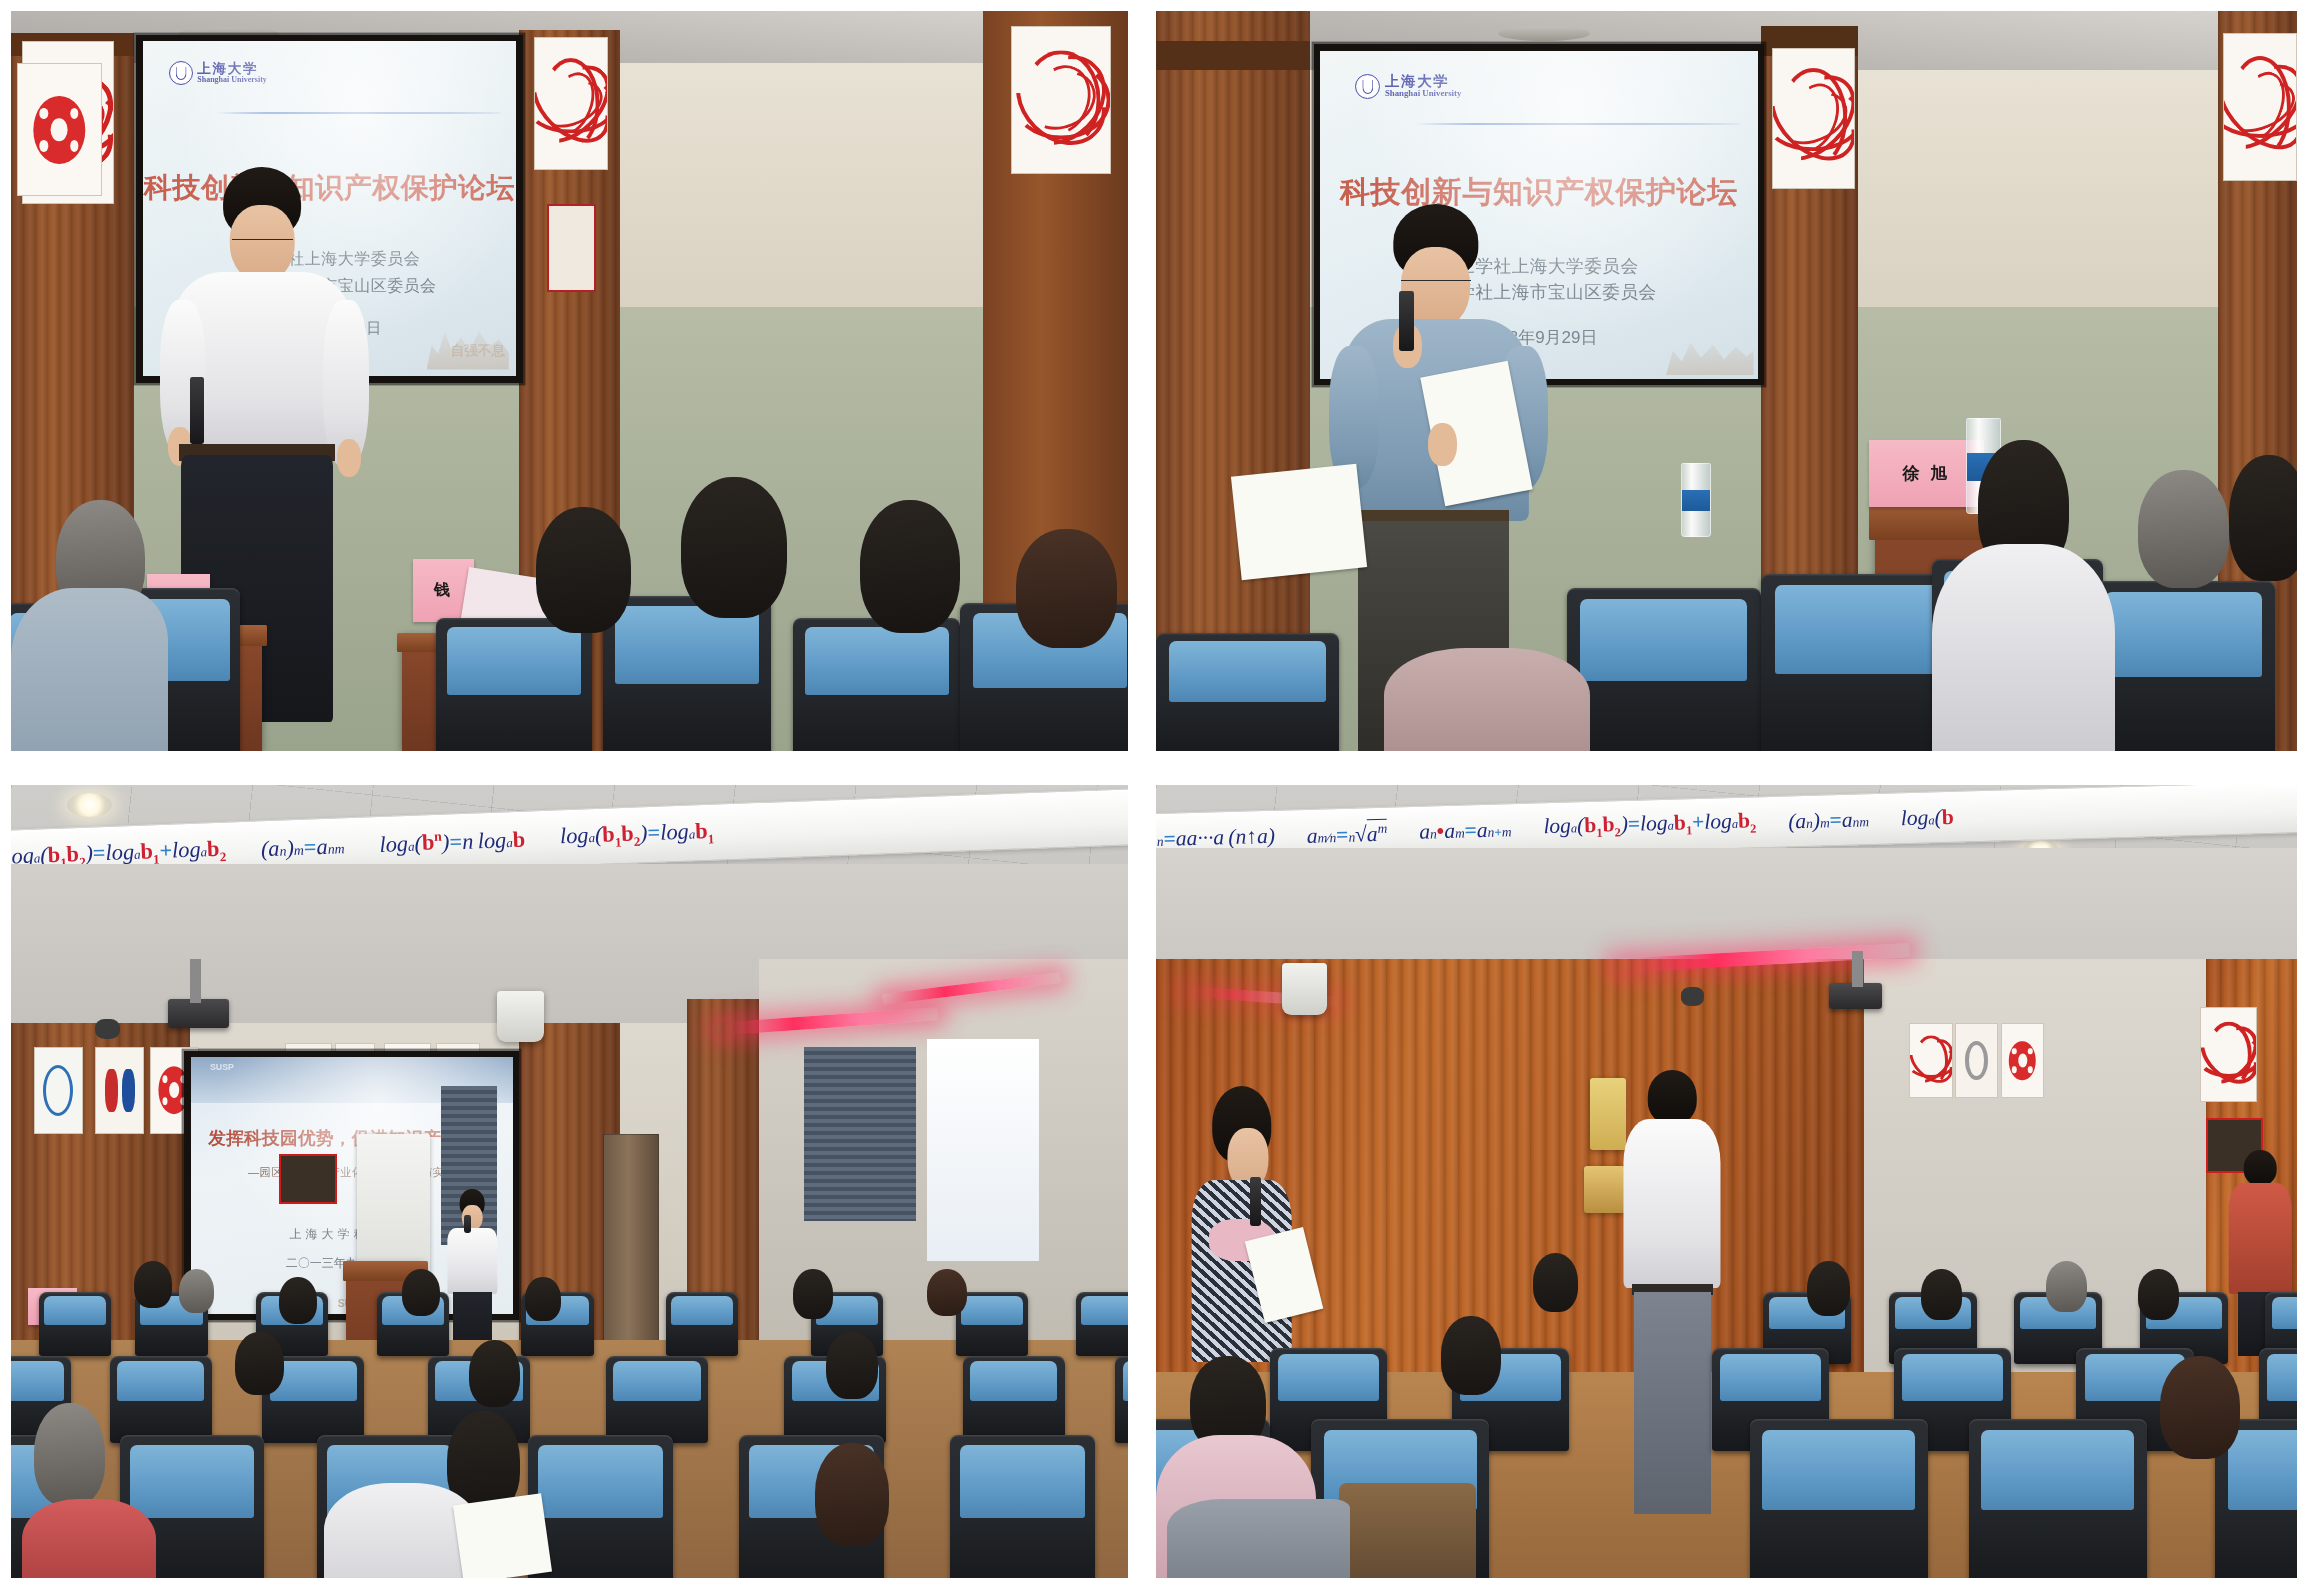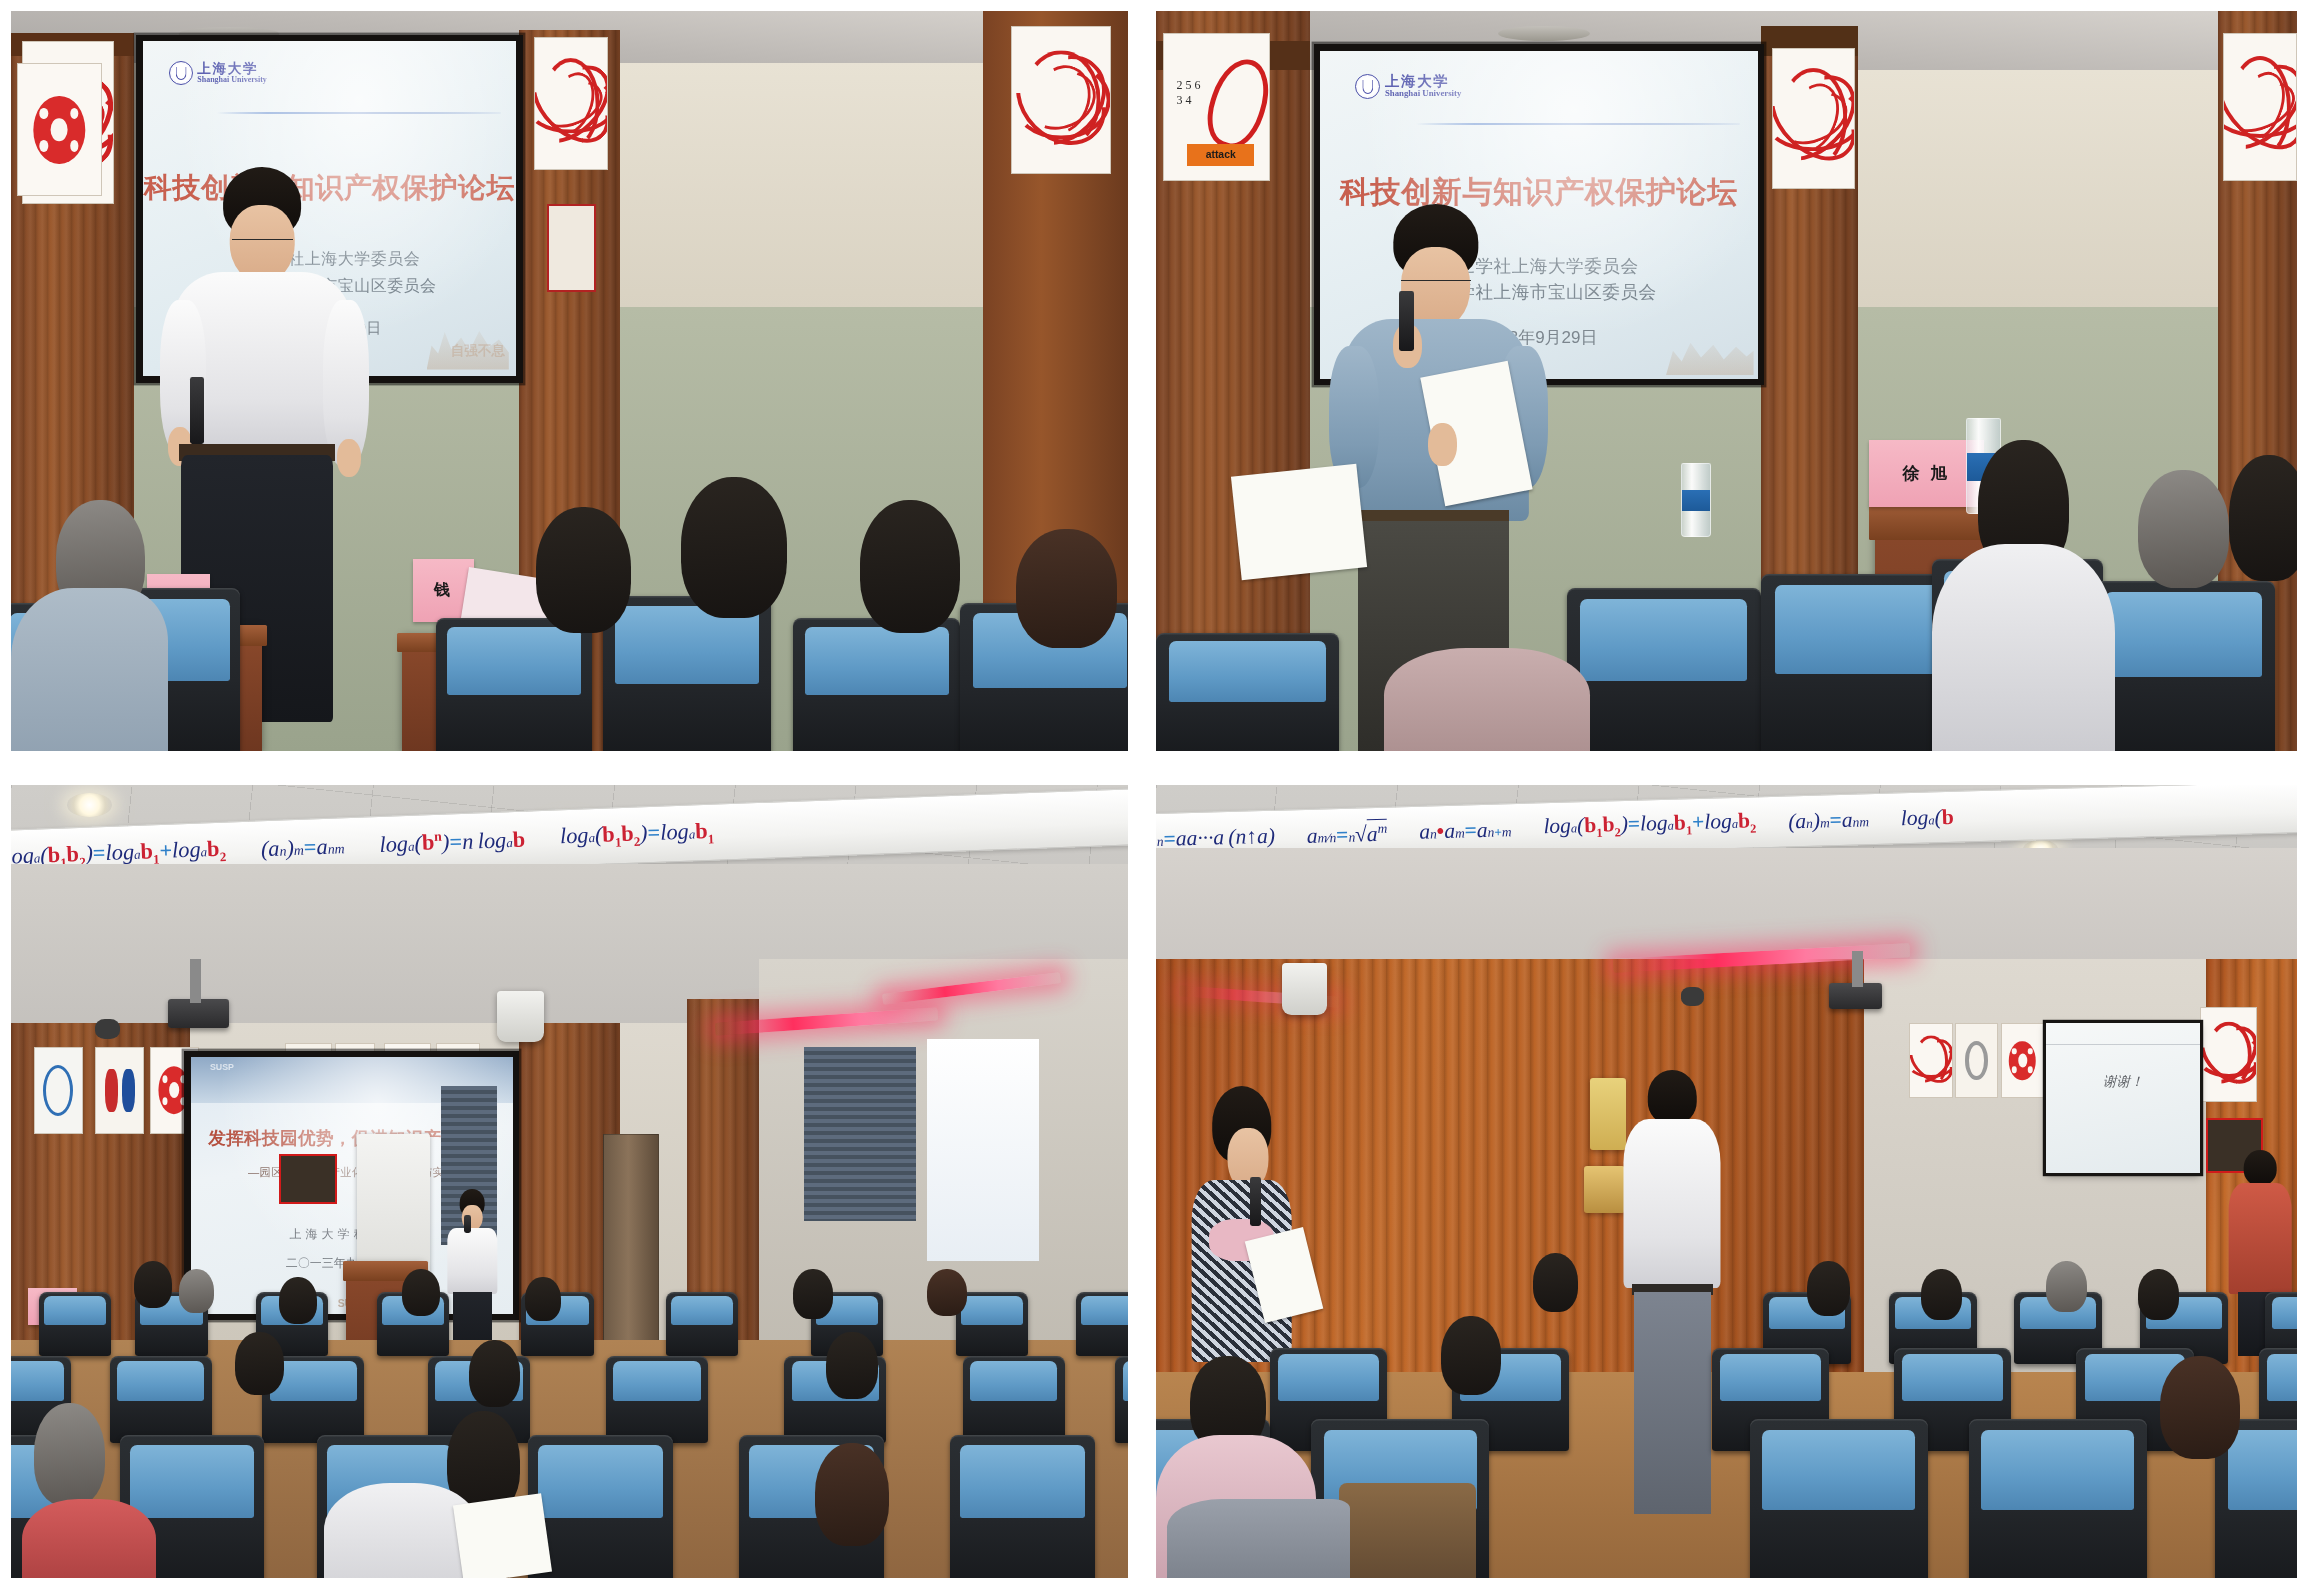--- a/index.html
+++ b/index.html
@@ -454,25 +454,20 @@
 
       <div class="poster" style="left:54%;top:5%;width:7.2%;height:19%;">
         <div class="spiro" style="width:84%;height:72%;">
           <i style="border-width:4.8px"></i>
             <i style="border-width:4.8px"></i>
             <i style="border-width:4.8px"></i>
             <i style="border-width:4.8px"></i>
             <i style="border-width:4.8px"></i>
             <i style="border-width:4.8px"></i>
         </div>
-      </div>
-      <div class="poster" style="left:0.6%;top:3%;width:9.4%;height:20%;">
-        <div class="layer scribble" style="left:12%;top:30%;font-size:12px;">2 5 6<br>3 4</div>
-        <div class="layer" style="left:45%;top:16%;width:52%;height:62%;border:5.6px solid #cf1f1f;border-radius:50% 50% 45% 45%;transform:rotate(18deg);"></div>
-        <div class="orange-tag" style="left:22%;bottom:10%;width:64%;height:15%;font-size:10.4px;">attack</div>
       </div>
       <div class="poster" style="left:93.5%;top:3%;width:6.5%;height:20%;">
         <div class="spiro" style="width:86%;height:70%;">
           <i style="border-width:4.8px"></i>
             <i style="border-width:4.8px"></i>
             <i style="border-width:4.8px"></i>
             <i style="border-width:4.8px"></i>
             <i style="border-width:4.8px"></i>
             <i style="border-width:4.8px"></i>
         </div>
@@ -808,24 +803,20 @@
       <div class="poster" style="left:91.5%;top:28%;width:5%;height:12%;">
         <div class="spiro" style="width:84%;height:72%;">
           <i style="border-width:4px"></i>
             <i style="border-width:4px"></i>
             <i style="border-width:4px"></i>
             <i style="border-width:4px"></i>
         </div>
       </div>
       <div class="fireext" style="left:92%;top:42%;width:5%;height:7%;"></div>
 
-      <div class="small-screen" style="left:78%;top:30%;width:13.5%;height:19%;">
-        <div class="layer" style="left:0;top:14%;width:100%;height:0.8px;background:rgba(120,130,140,.35);"></div>
-        <div class="thanks" style="top:33%;font-size:13.6px;">谢谢！</div>
-      </div>
 
       <div class="layer floor" style="left:0;top:74%;width:100%;height:26%;background:linear-gradient(180deg,#b9854f,#96683c);"></div>
 
       <div class="person" style="left:3%;top:38%;width:9%;height:44%;">
         <div class="hair" style="top:0;width:58%;height:22%;"></div>
         <div class="face" style="top:12%;width:40%;height:18%;left:56%;"></div>
         <div class="torso" style="top:27%;width:98%;height:52%;background:repeating-linear-gradient(42deg,#2a2f3a 0 4px,#cfd5e0 4px 8px);border-radius:22% 22% 4% 4%;"></div>
         <div class="layer" style="left:18%;top:38%;width:64%;height:12%;background:#e8b8c4;border-radius:40%;"></div>
         <div class="mic" style="left:58%;top:26%;width:11%;height:14%;"></div>
         <div class="paper" style="left:62%;top:42%;width:58%;height:24%;transform:rotate(-14deg);"></div>

